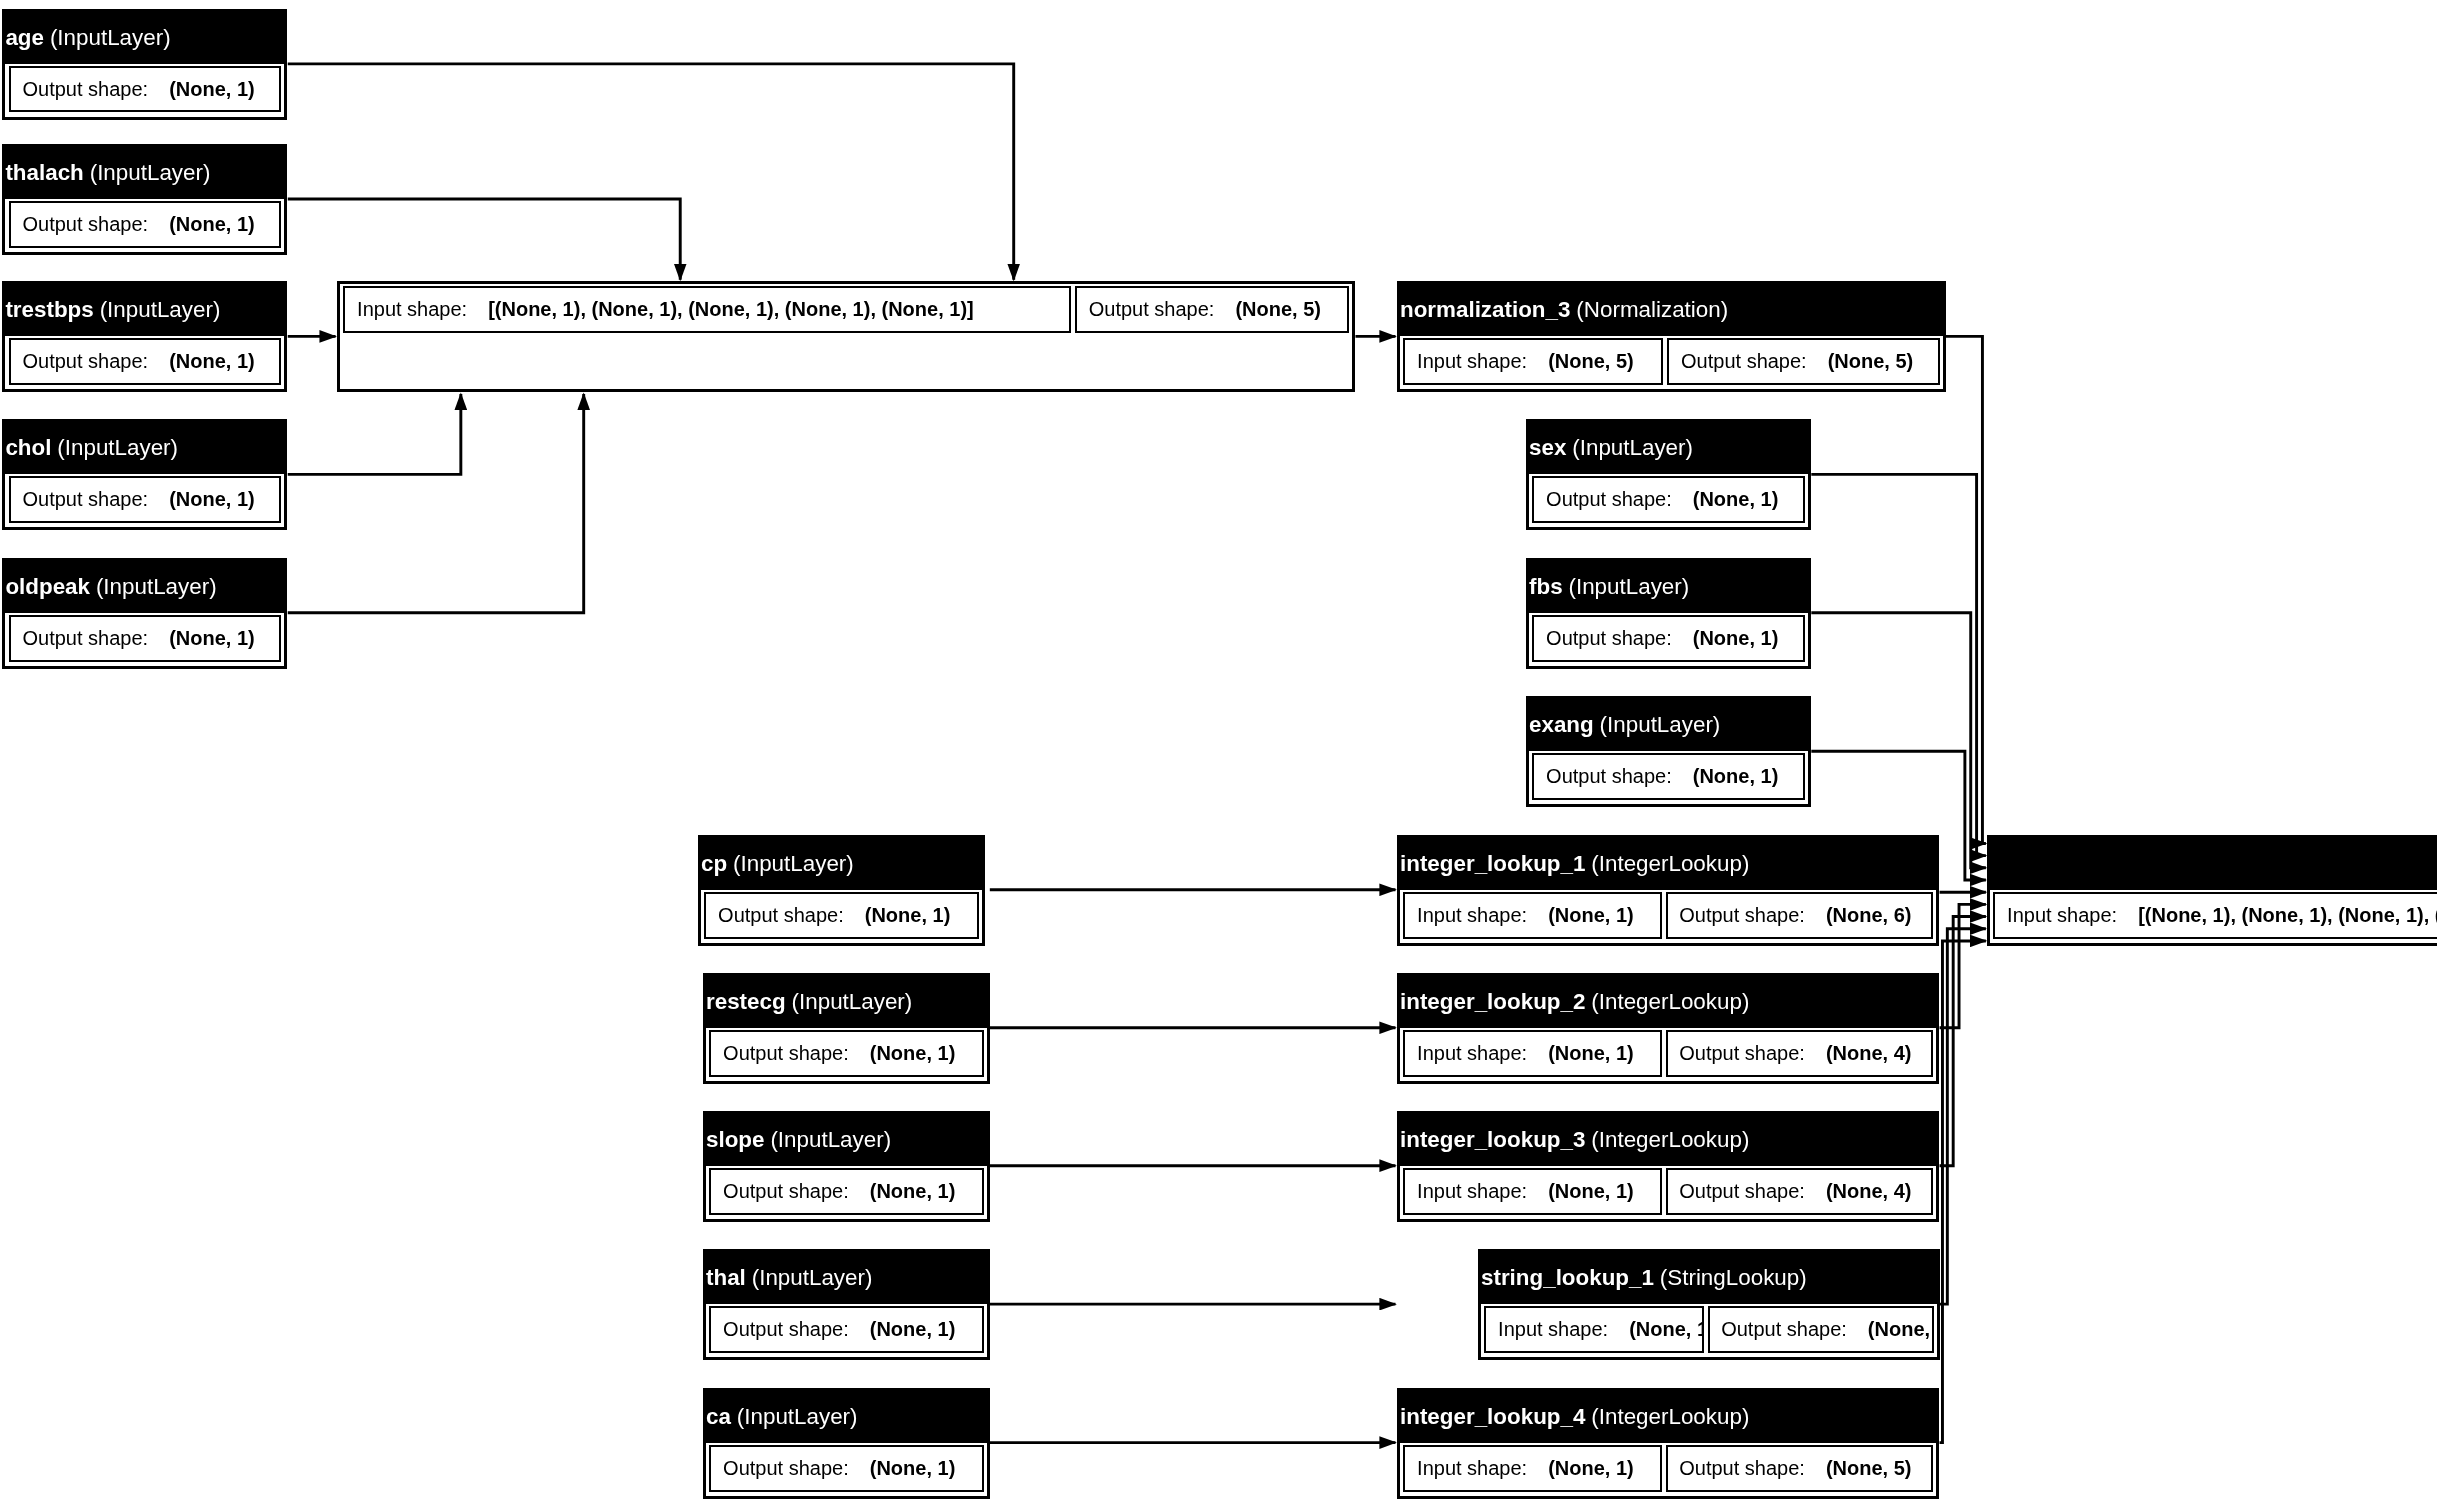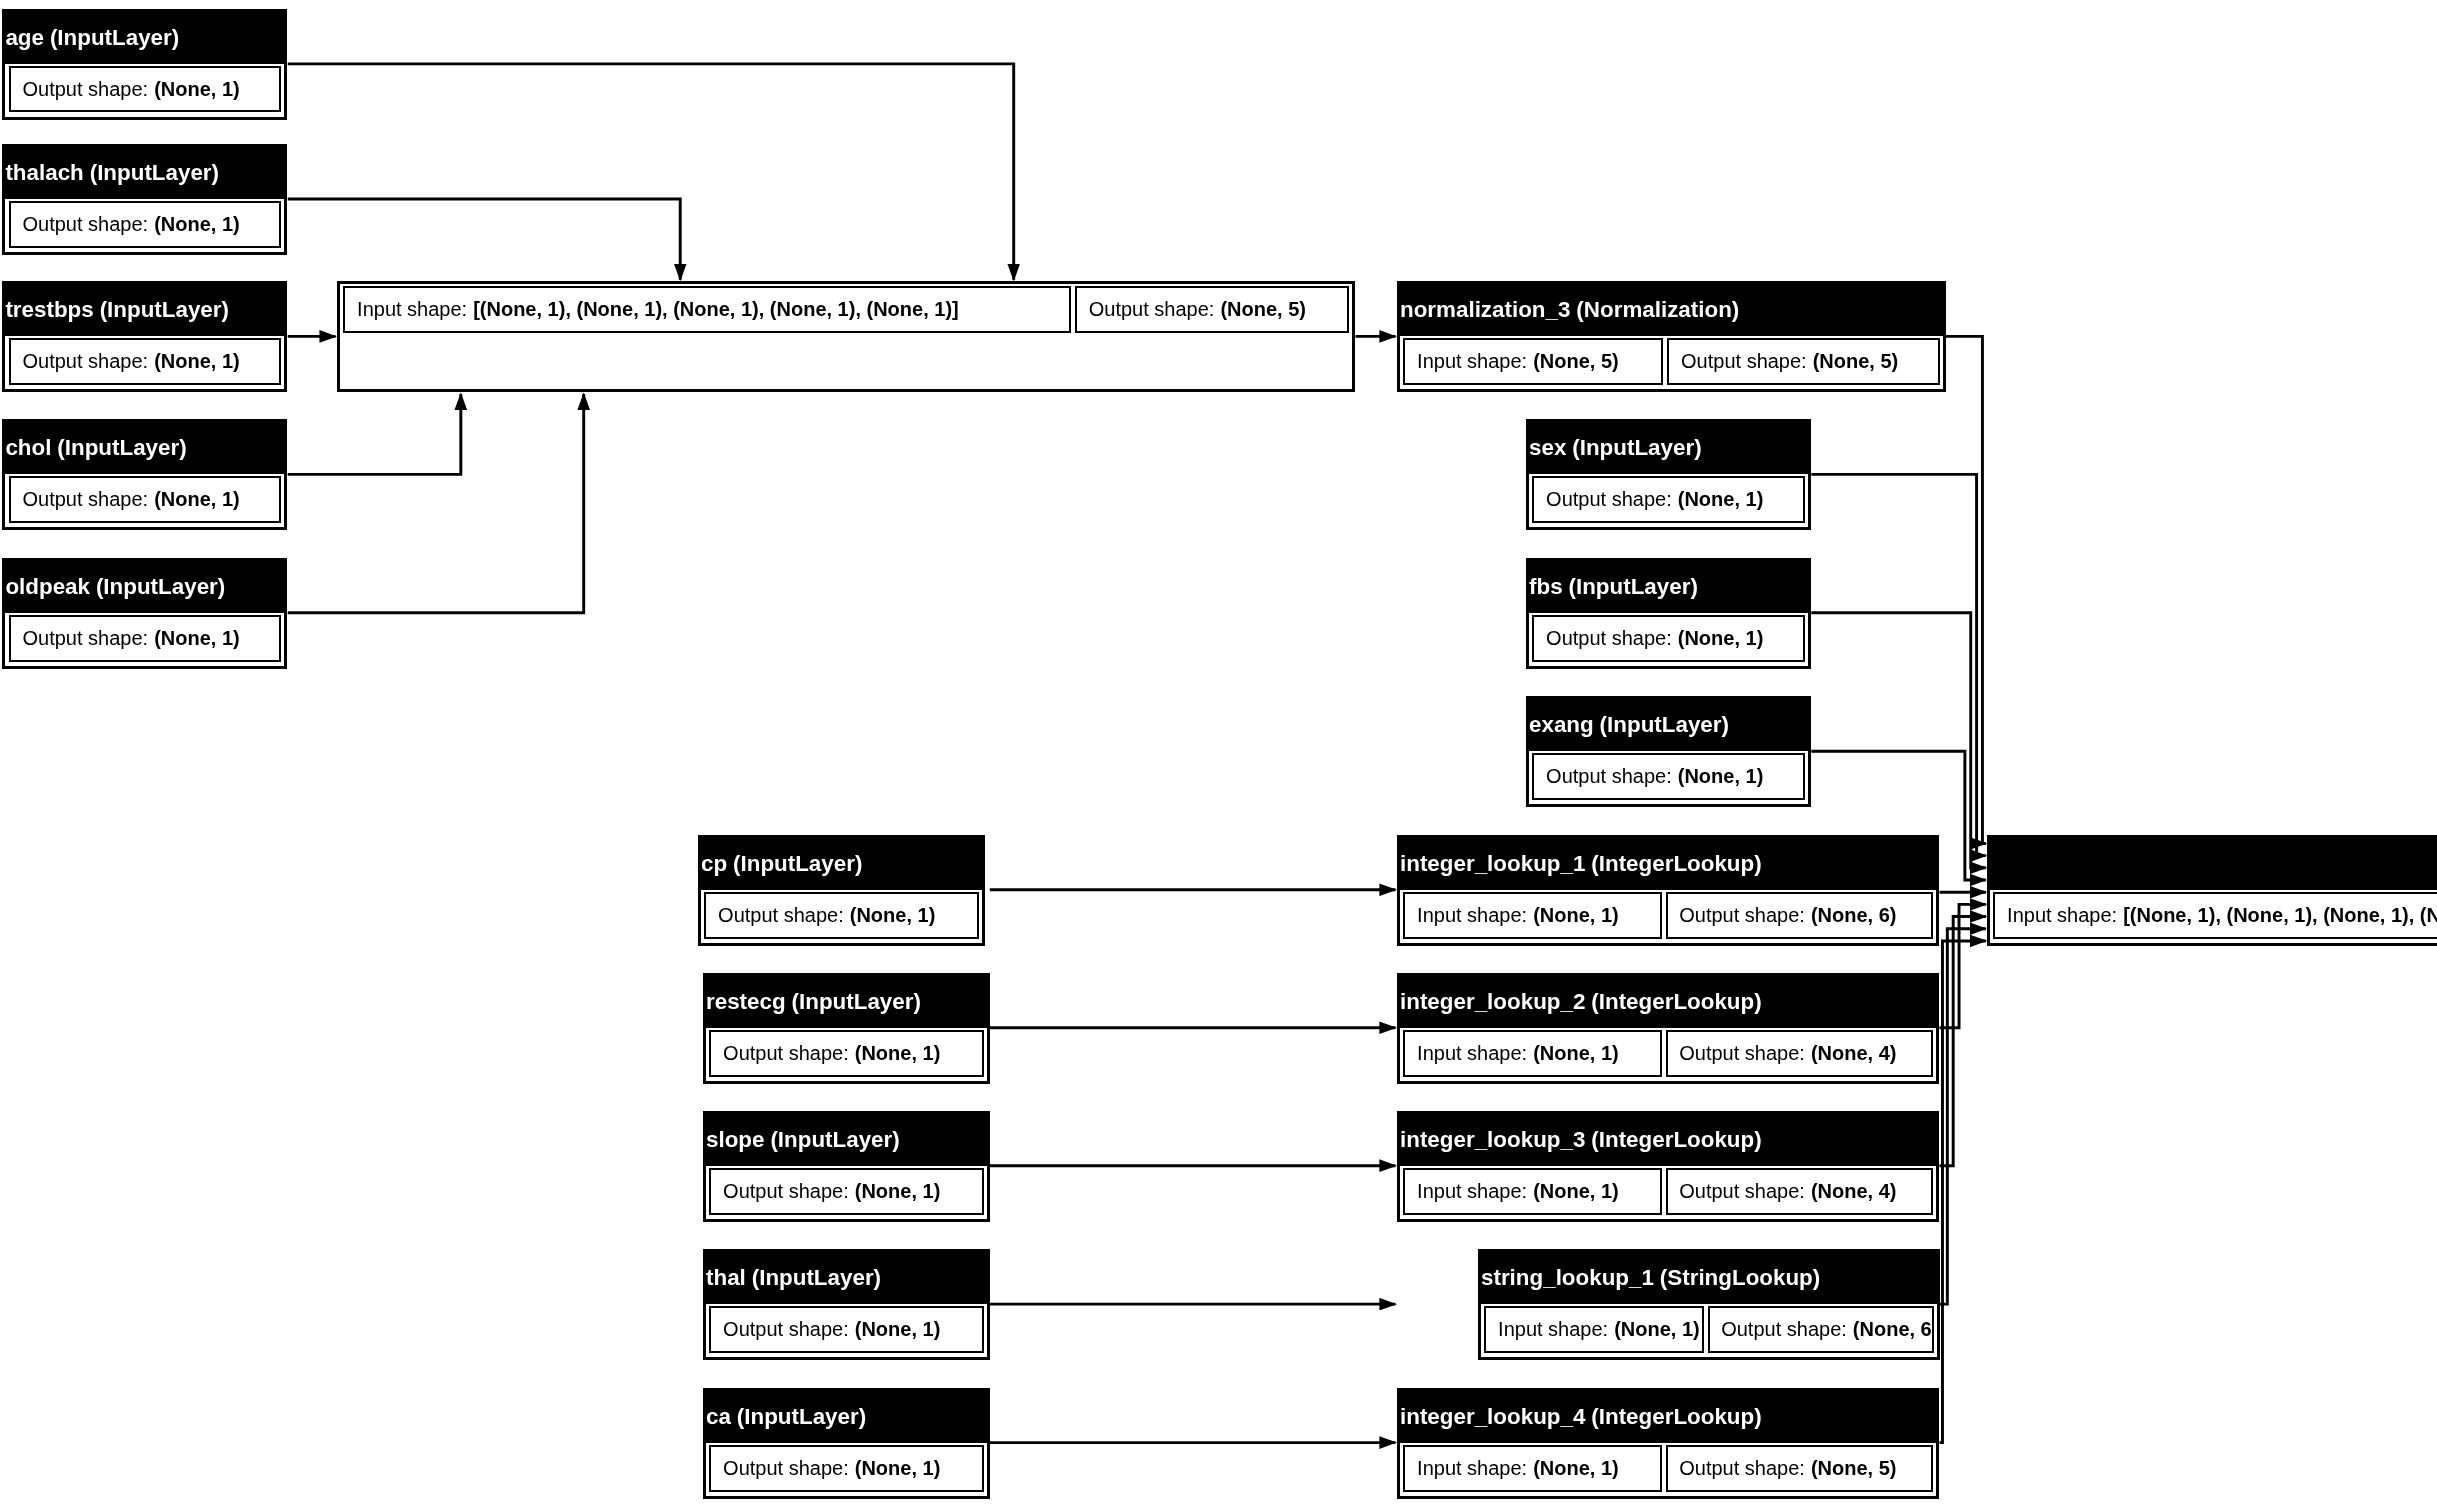--- a/index.html
+++ b/index.html
@@ -13,32 +13,32 @@
   .node{
     position:absolute;box-sizing:border-box;
     height:111px;border:3.4px solid #000;background:#fff;
   }
   .hdr{
     height:52px;background:#000;color:#fff;
     display:flex;align-items:center;justify-content:flex-start;
     font-size:22.4px;white-space:nowrap;
   }
   .hdr .nm{font-weight:bold;margin-right:5.9px;}
-  .hdr .tp{font-weight:bold;}
+  .hdr .tp{font-weight:normal;}
   .body{
     box-sizing:border-box;height:52px;background:#fff;
     display:flex;gap:3.9px;padding:2px 3.4px 3.4px 3.4px;
   }
   .cell{
     box-sizing:border-box;border:2.4px solid #000;background:#fff;
     display:flex;align-items:center;
     padding-left:11.7px;padding-right:12px;
     font-size:20px;white-space:nowrap;flex:1 1 auto;overflow:hidden;
   }
-  .cell b{margin-left:6px;}
+  .cell b{margin-left:21px;}
   .cell.fixed{flex:0 0 auto;}
   polyline{fill:none;stroke:#000;stroke-width:6;}
 </style>
 </head>
 <body>
 
 <div id="canvas">
 
   <svg id="edges" viewBox="0 0 7119 3089" xmlns="http://www.w3.org/2000/svg">
     <defs>

